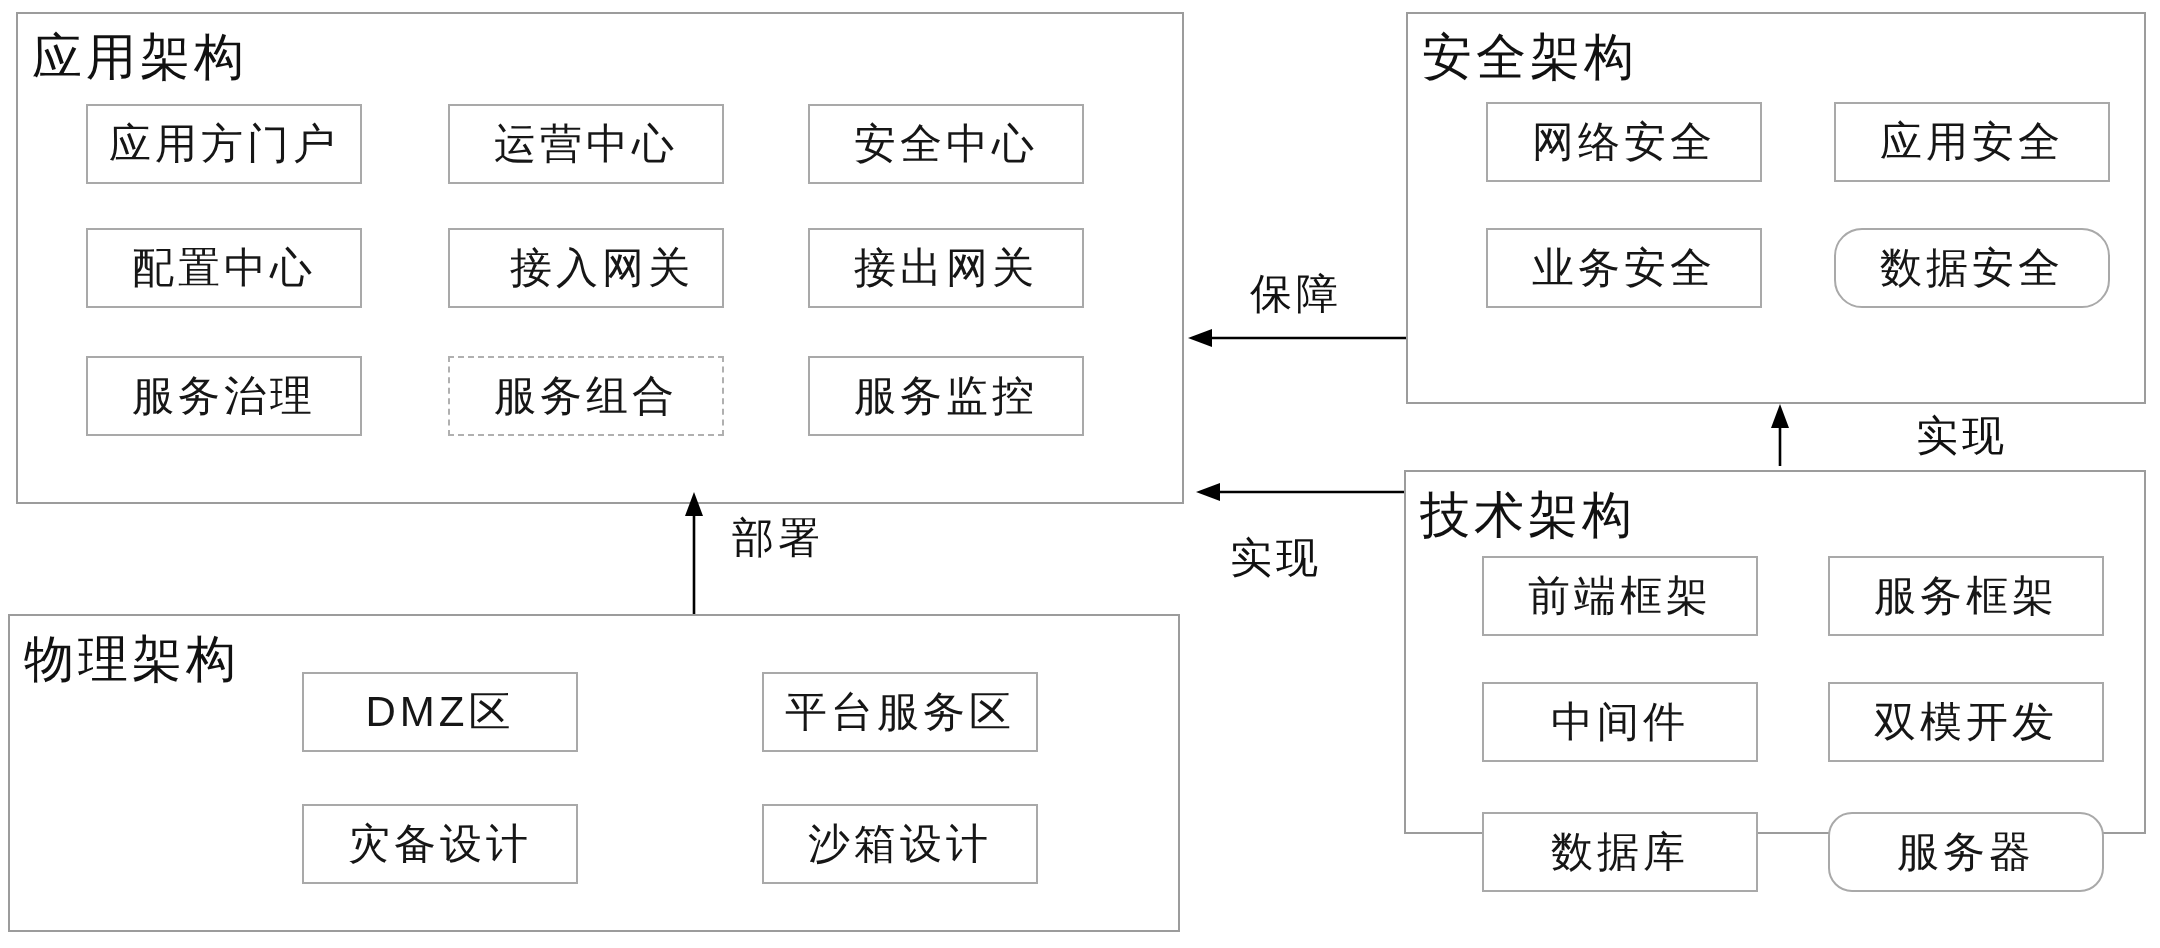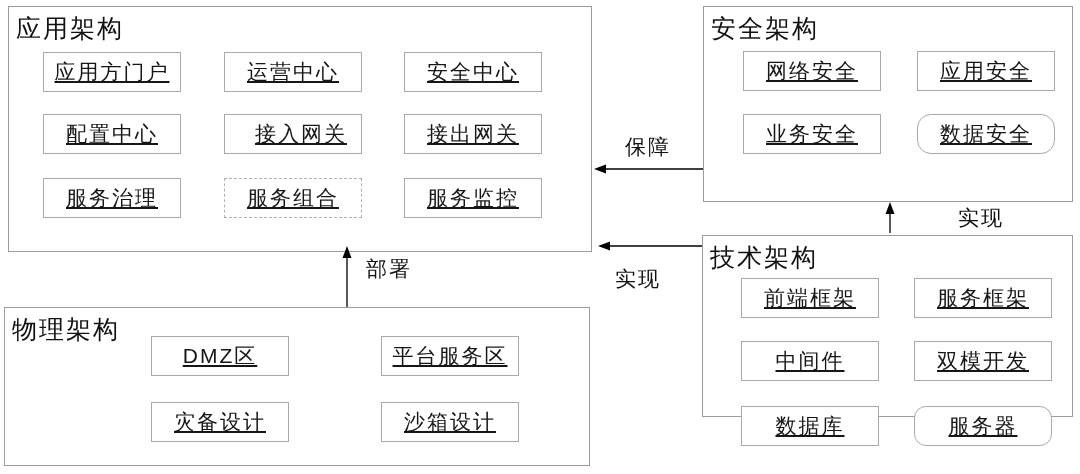--- a/index.html
+++ b/index.html
@@ -34,21 +34,20 @@
     border: 1.4px solid #a9a9a9;
     background: #ffffff;
     box-sizing: border-box;
     display: flex;
     align-items: center;
     justify-content: center;
     font-size: 21px;
     letter-spacing: 2px;
     color: #161616;
     white-space: nowrap;
-    text-decoration: underline;
   }
   .item.dashed { border: 1.4px dashed #b0b0b0; }
   #arrow-layer {
     position: absolute;
     left: 0; top: 0;
     width: 1080px; height: 474px;
     pointer-events: none;
   }
   .arrow-label {
     position: absolute;

